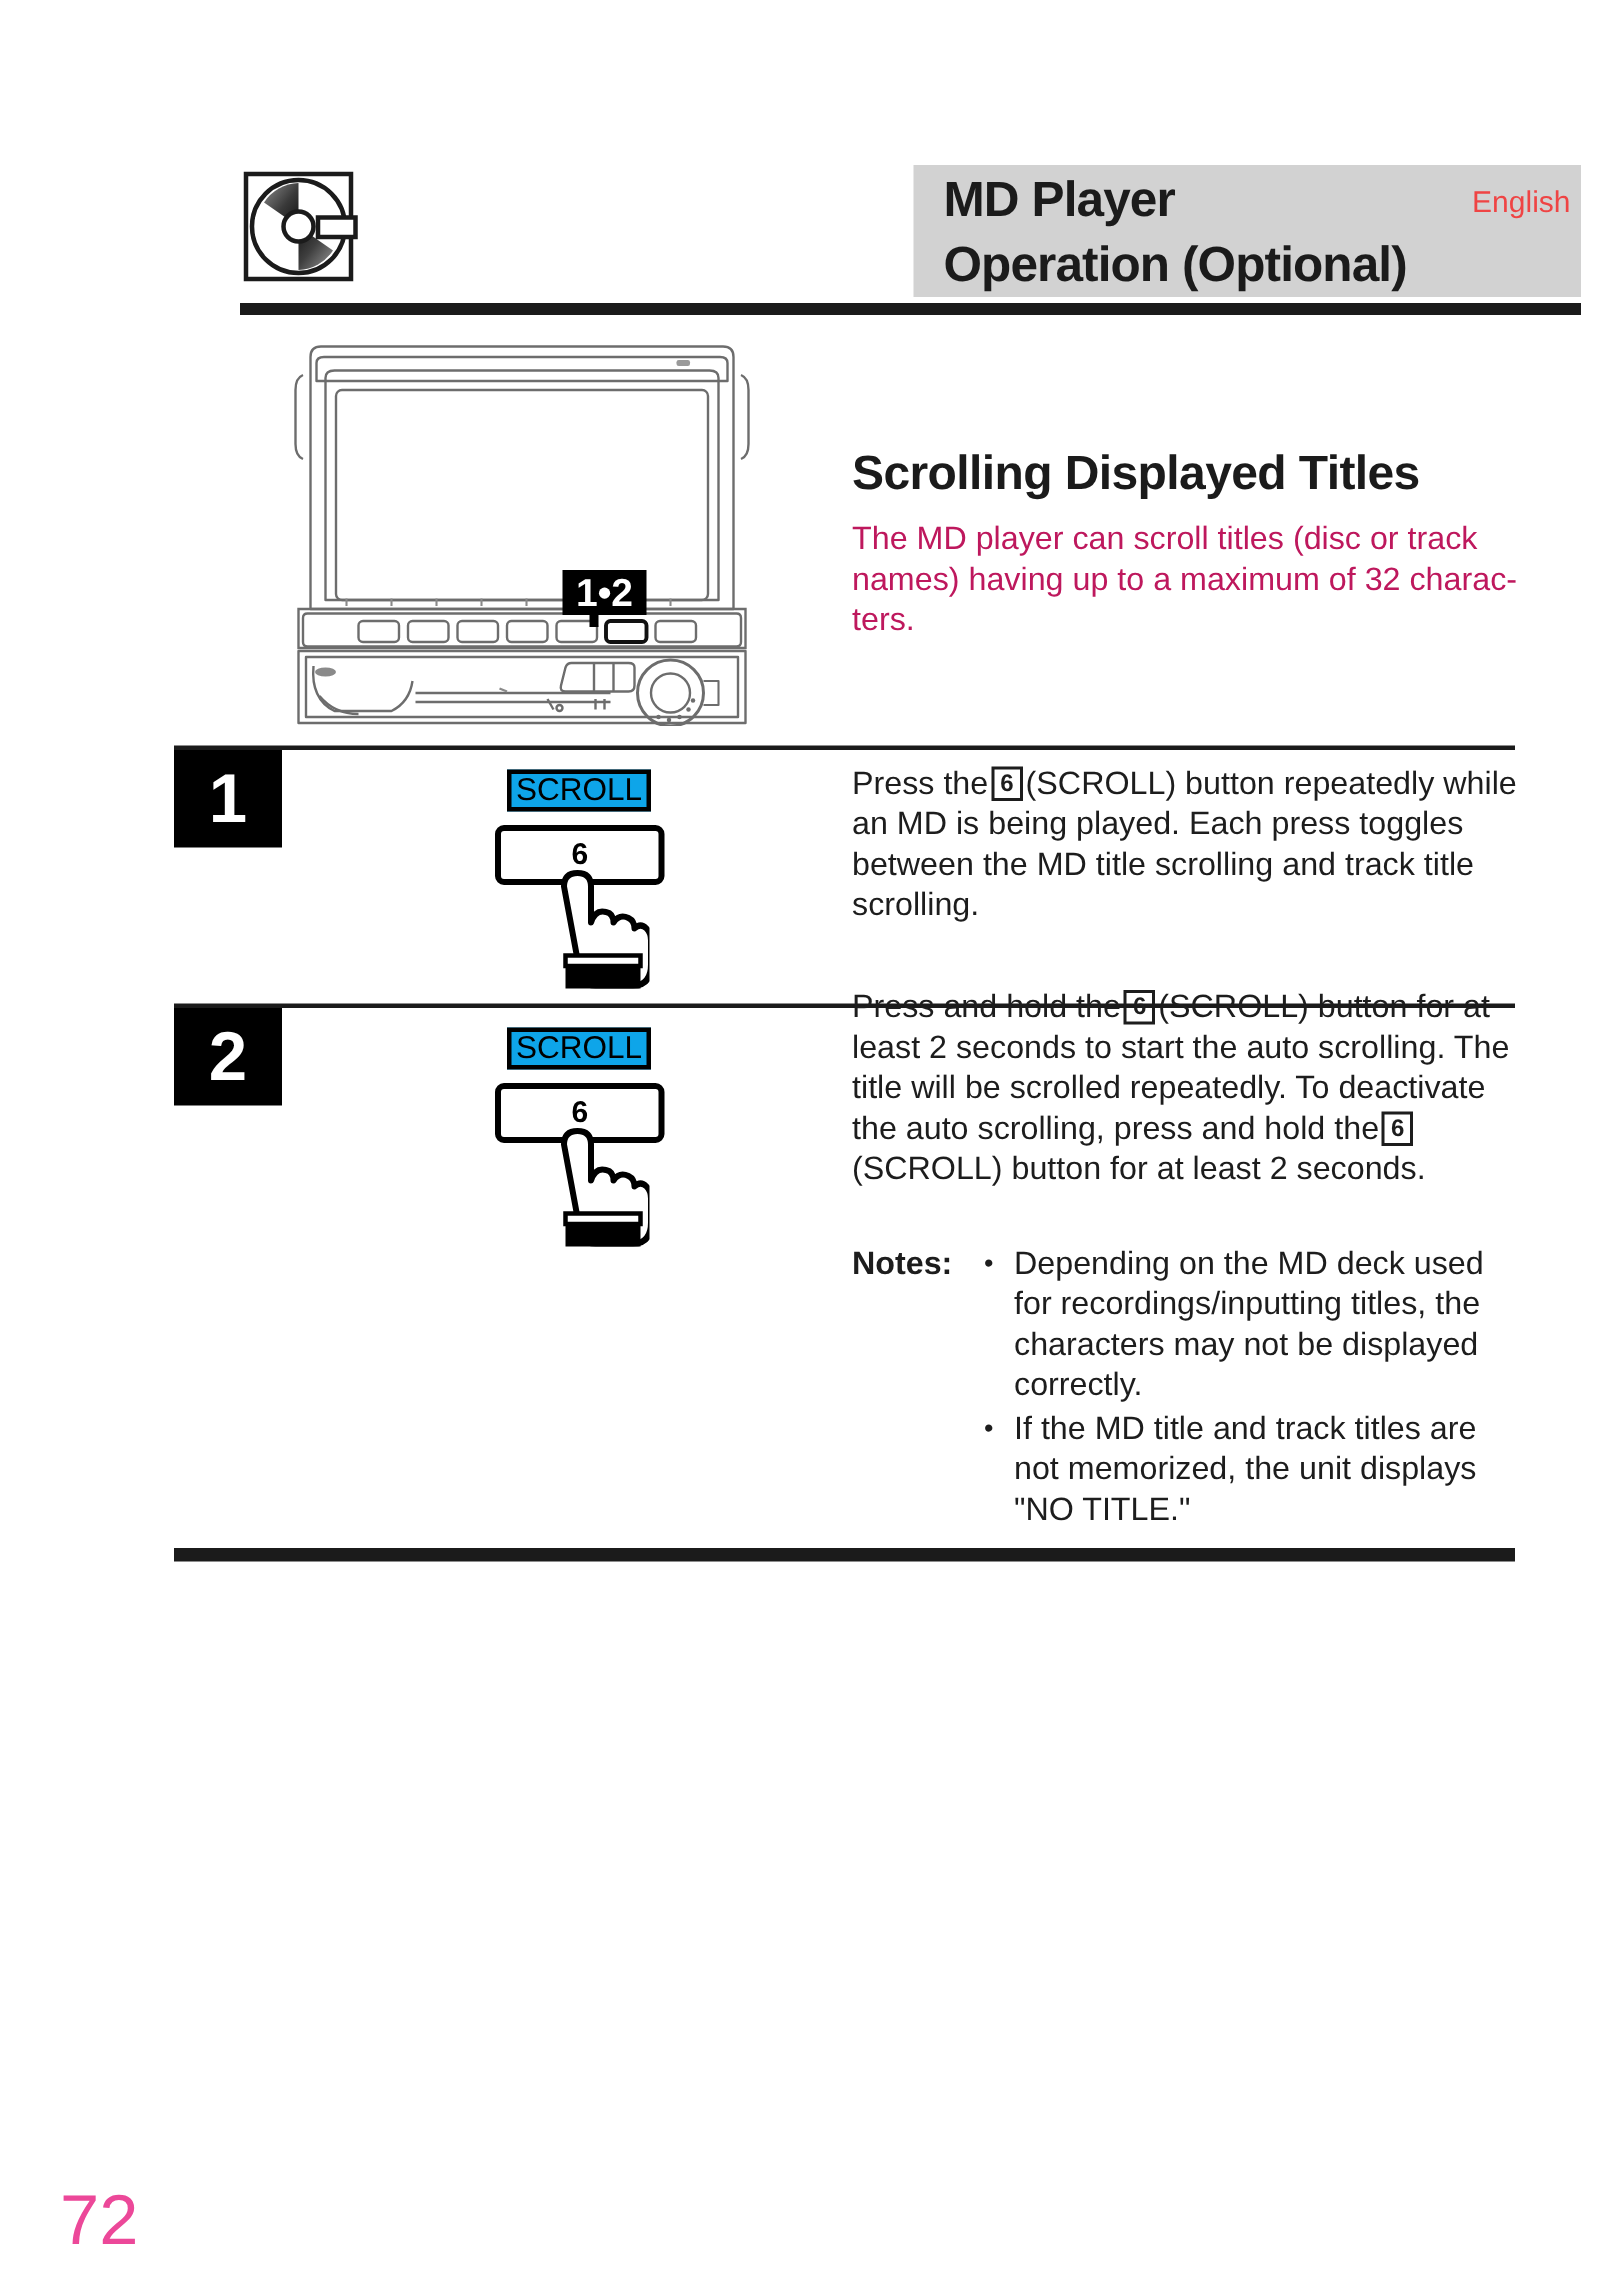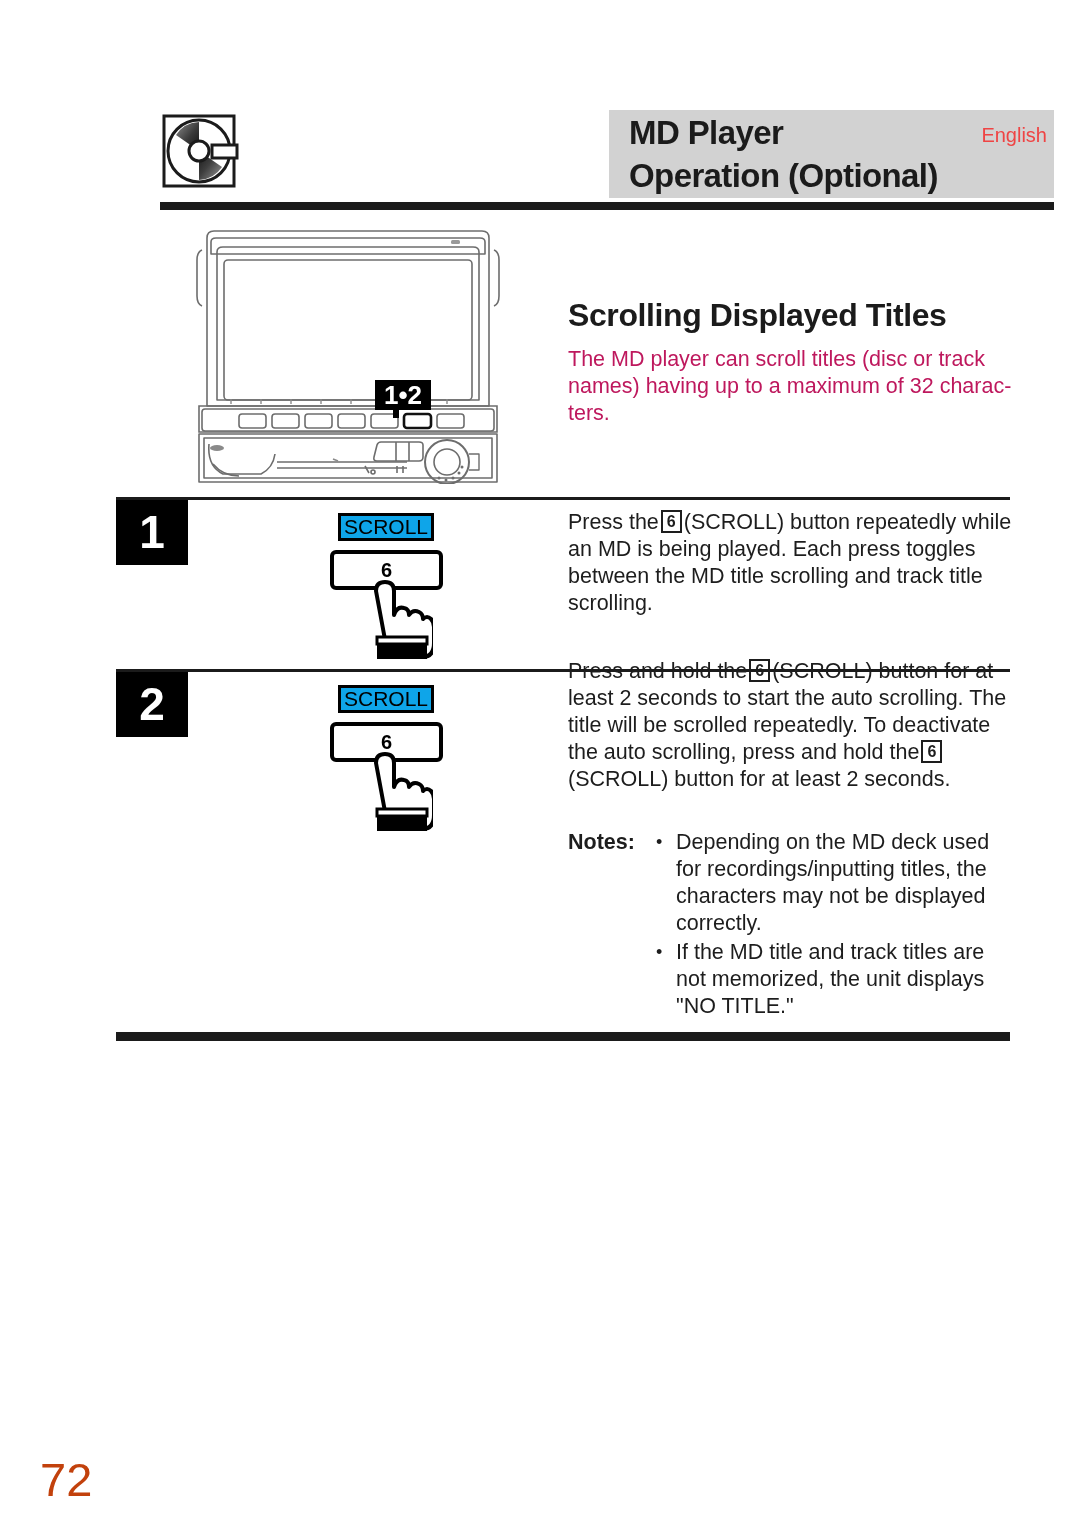--- a/index.html
+++ b/index.html
@@ -204,21 +204,21 @@
     font-size: 21.5px;
     line-height: 27px;
     color: #be185d;
   }
 
   
   #page-number {
     position: absolute;
     left: 40px; top: 1452px;
     font-size: 47px;
-    color: #c2410c;
+    color: #ec4899;
   }
 </style>
 </head>
 <body>
 
 <div id="header-zone">
 
   <div id="md-disc-icon">
     <svg width="88" height="78" viewBox="0 0 88 78">
       <defs>

